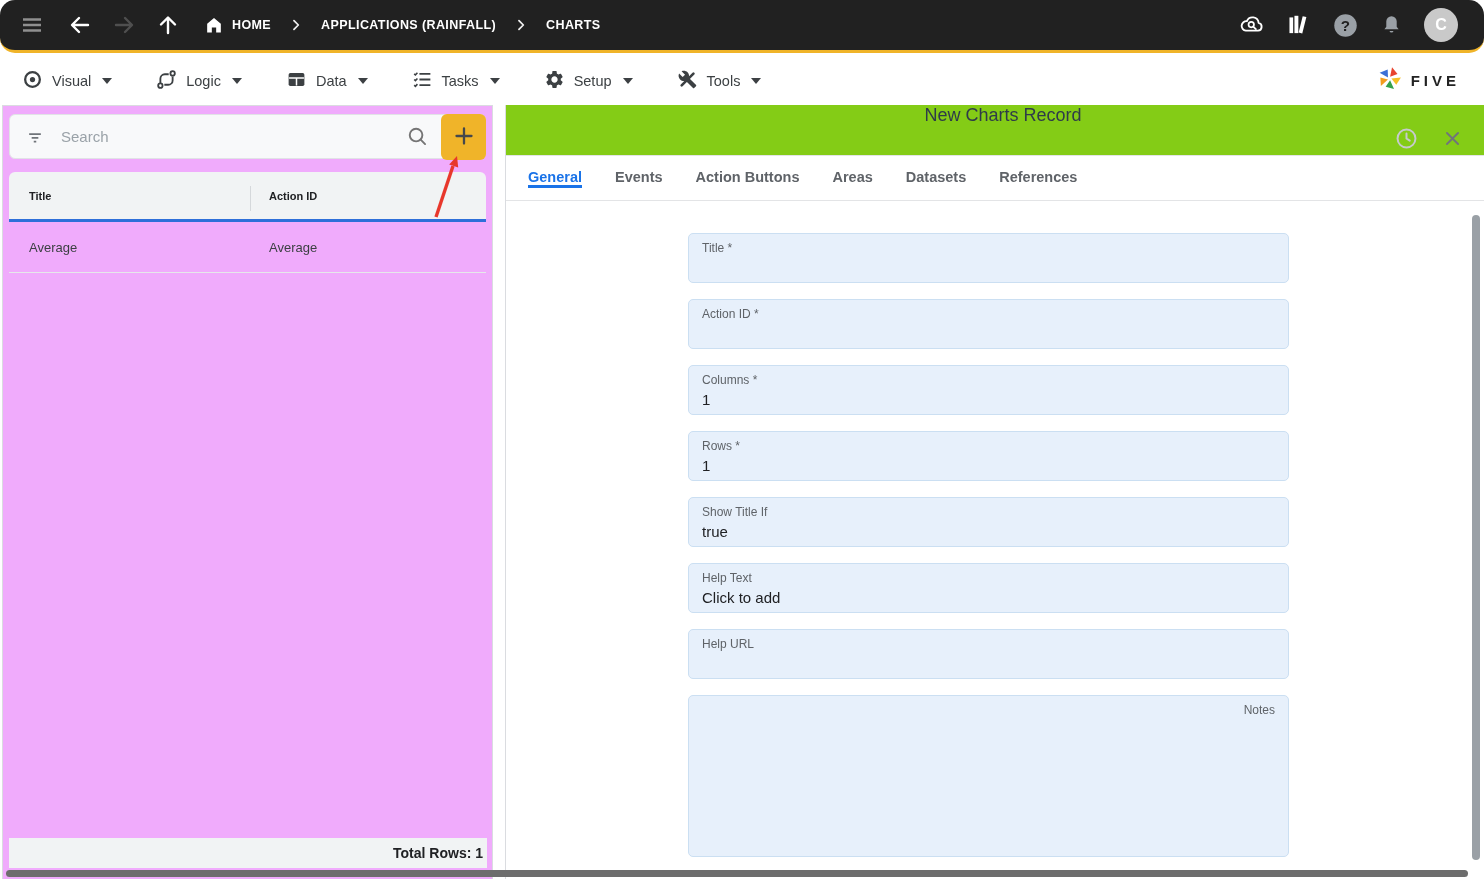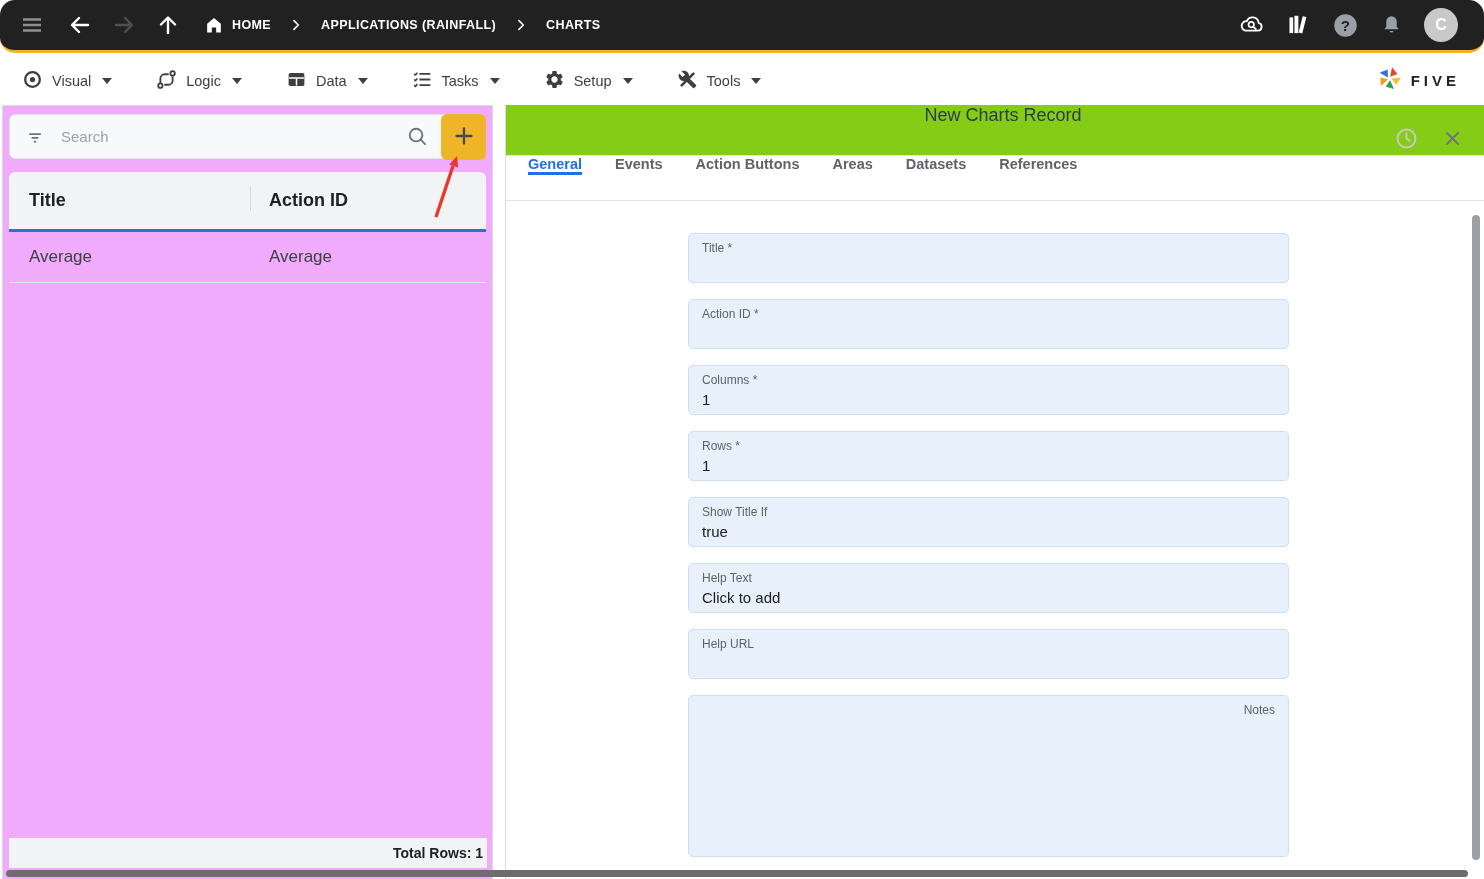--- a/index.html
+++ b/index.html
@@ -40,41 +40,41 @@
                   font-size:15px; color:#3c4043; padding-left:16px;
                   font-family:"Liberation Sans", sans-serif; }
   .search-input::placeholder { color:#9aa2a8; }
   .filter-ico { margin-left:15px; display:flex; }
   .mag-ico { margin-right:56px; display:flex; cursor:pointer; }
   .add-btn { position:absolute; right:-1px; top:-1px; width:45px; height:46px;
              background:#F0B429; border:none; border-radius:6px; cursor:pointer;
              display:flex; align-items:center; justify-content:center; }
   .annot-arrow { position:absolute; left:424px; top:150px; width:46px; height:74px;
                  z-index:6; pointer-events:none; }
-  .tbl-header { margin:13px 6px 0 6px; height:57px; background:#f1f3f4;
+  .tbl-header { margin:13px 6px 0 6px; height:47px; background:#f1f3f4;
                 border-radius:6px 6px 0 0; display:flex; align-items:center;
-                position:relative; font-size:18px; font-weight:700; color:#202124; }
+                position:relative; font-size:11px; font-weight:700; color:#202124; }
   .col-title { width:241px; padding-left:20px; }
   .col-div { position:absolute; left:241px; top:14px; width:1px; height:25px; background:#d5d8db; }
   .col-action { padding-left:19px; }
   .sel-bar { margin:0 6px; height:3px; background:#2e6fd9; }
   .tbl-row { margin:0 6px; height:51px; display:flex; align-items:center;
-             border-bottom:1px solid #e6e8ea; font-size:17px; color:#3c4043; cursor:pointer; }
+             border-bottom:1px solid #e6e8ea; font-size:13px; color:#3c4043; cursor:pointer; }
   .list-footer { position:absolute; bottom:11px; left:6px; right:5px; height:30px;
                  background:#f1f3f4; display:flex; align-items:center; justify-content:flex-end;
                  padding-right:4px; font-size:14px; font-weight:700; color:#202124; }
 
   
   .right-panel { position:absolute; top:105px; left:505px; right:0; height:774px;
                  background:#fff; border-left:1px solid #dadce0; }
   .rec-header { height:51px; background:#84cc16; border-bottom:1px solid #e3e4e6;
                 display:flex; align-items:center; padding:0 22px 0 38px;flex-direction:column; }
   .rec-title { font-size:18px; font-weight:500; color:#2f3b49; }
   .rec-header-icons { margin-left:auto; display:flex; align-items:center; gap:24px; }
-  .tabs { height:45px; border-bottom:1px solid #e3e4e6; display:flex; align-items:flex-start;
+  .tabs { height:45px; border-bottom:1px solid #e3e4e6; display:flex; align-items:center;
           padding-left:22px; }
   .tab { display:flex; align-items:center; margin-right:33px; font-size:14.5px;
          font-weight:600; color:#5f6368; cursor:pointer; border-bottom:3px solid transparent; }
   .tab.active { color:#1a73e8; border-bottom-color:#1a73e8; }
   .rec-content { padding-top:32px; }
   .fields { width:601px; margin-left:182px; }
   .field { background:#e7f0fb; border:1px solid #cbdff2; border-radius:5px;
            height:50px; margin-bottom:16px; padding:7px 13px; cursor:text; }
   .field.notes { height:162px; margin-bottom:0;text-align:right; }
   .flabel { display:block; font-size:12px; color:#5f6368; margin-bottom:4px; }

